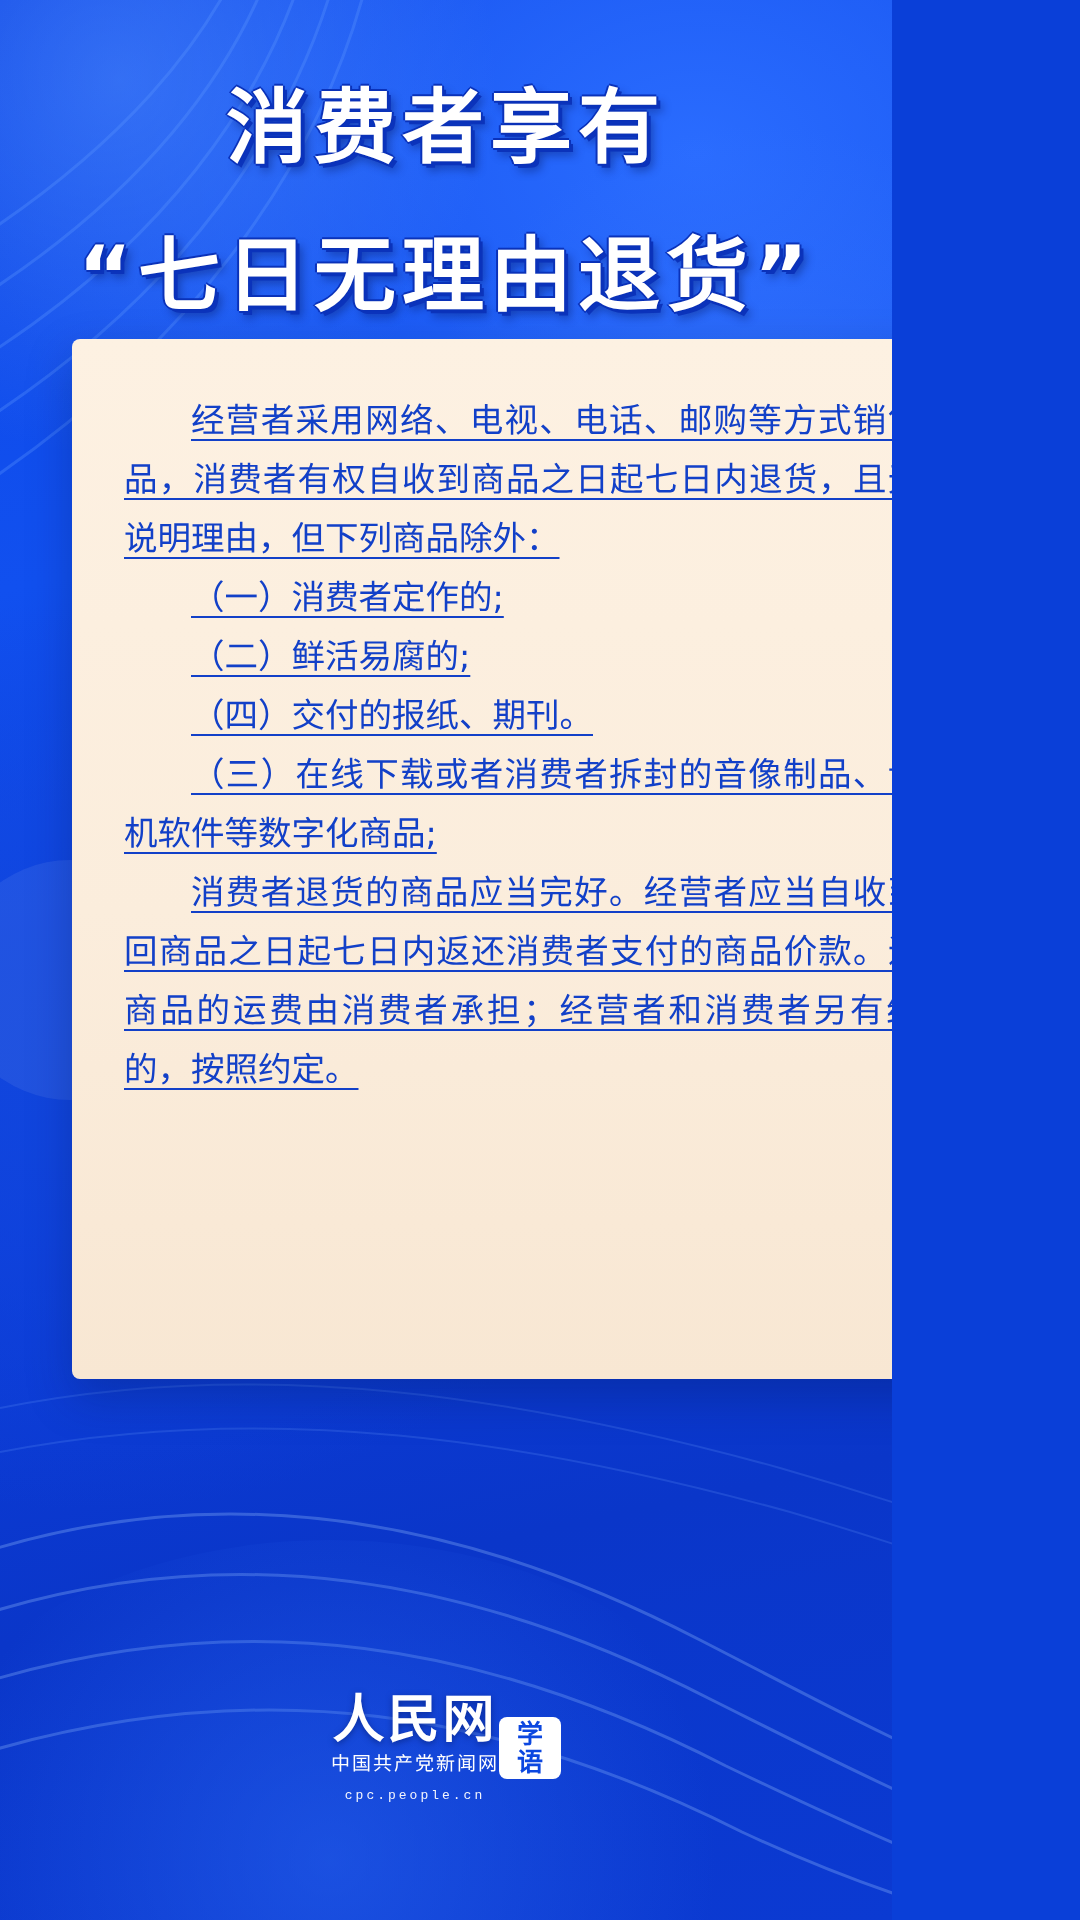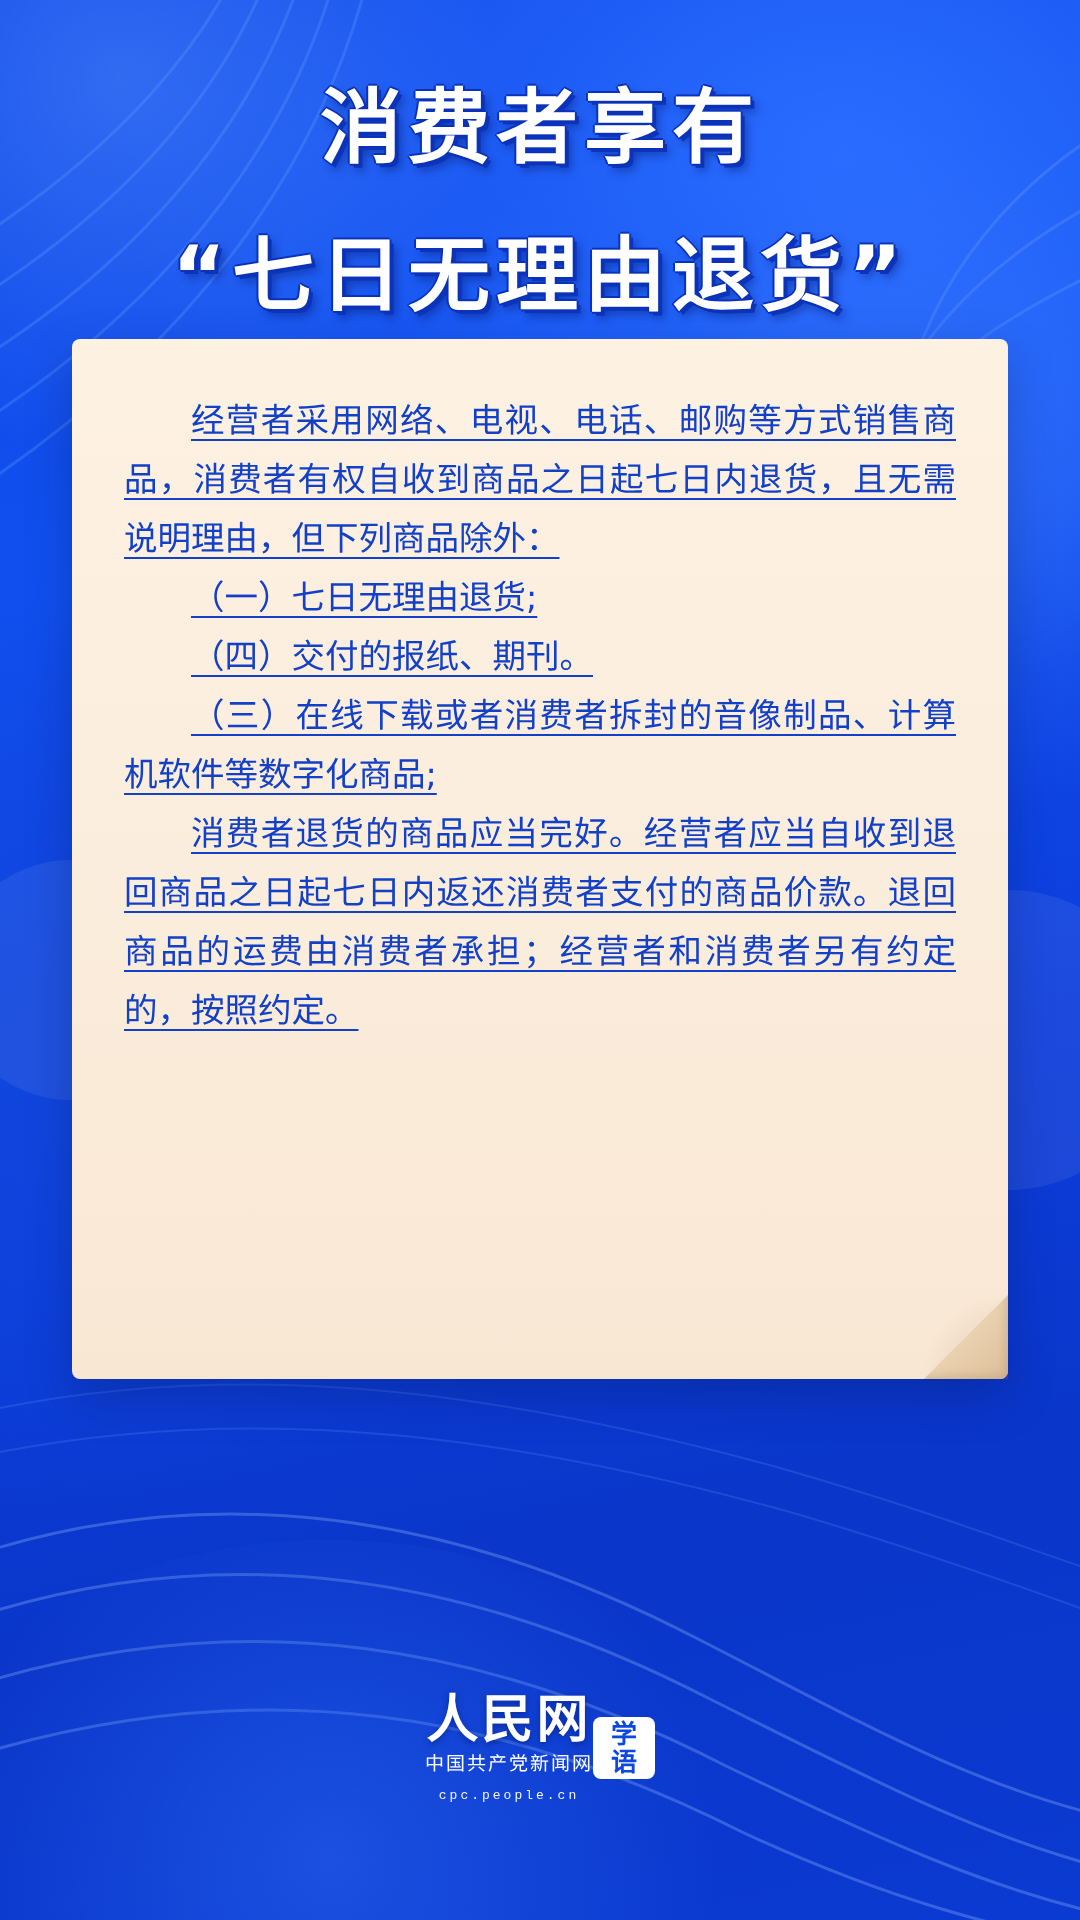--- a/index.html
+++ b/index.html
@@ -9,21 +9,21 @@
     background: #0a3fd8;
   }
   body {
     width: 1080px;
     height: 1920px;
     overflow: hidden;
     font-family: "Liberation Sans", "DejaVu Sans", sans-serif;
   }
   .poster {
     position: relative;
-    width: 1080px;
+    width: 892px;
     height: 1920px;
     background:
       radial-gradient(1200px 900px at 78% 8%, #2a6cff 0%, rgba(42,108,255,0) 60%),
       radial-gradient(900px 700px at 10% 55%, #1146dd 0%, rgba(17,70,221,0) 65%),
       linear-gradient(168deg, #0f47e6 0%, #1150ef 28%, #0c3ddb 58%, #0a36c9 78%, #0b3ad2 100%);
     overflow: hidden;
   }
   
   .bg-deco {
     position: absolute;
@@ -245,21 +245,22 @@
   </div>
 
   <div class="headline">
     <span class="line line1">消费者享有</span>
     <span class="line line2">“七日无理由退货”</span>
   </div>
 
   <div class="card">
     <div class="card-body">
       <p><span class="u">经营者采用网络、电视、电话、邮购等方式销售商品，消费者有权自收到商品之日起七日内退货，且无需说明理由，但下列商品除外：</span></p>
-      <p><span class="u">（一）七日无理由退货;</span></p>
+      <p><span class="u">（一）消费者定作的;</span></p>
+      <p><span class="u">（二）鲜活易腐的;</span></p>
       <p><span class="u">（四）交付的报纸、期刊。</span></p>
       <p><span class="u">（三）在线下载或者消费者拆封的音像制品、计算机软件等数字化商品;</span></p>
       <p><span class="u">消费者退货的商品应当完好。经营者应当自收到退回商品之日起七日内返还消费者支付的商品价款。退回商品的运费由消费者承担；经营者和消费者另有约定的，按照约定。</span></p>
     </div>
     <div class="fold-shadow"></div>
     <div class="fold"></div>
   </div>
 
   <div class="footer">
     <div class="logo-people">

